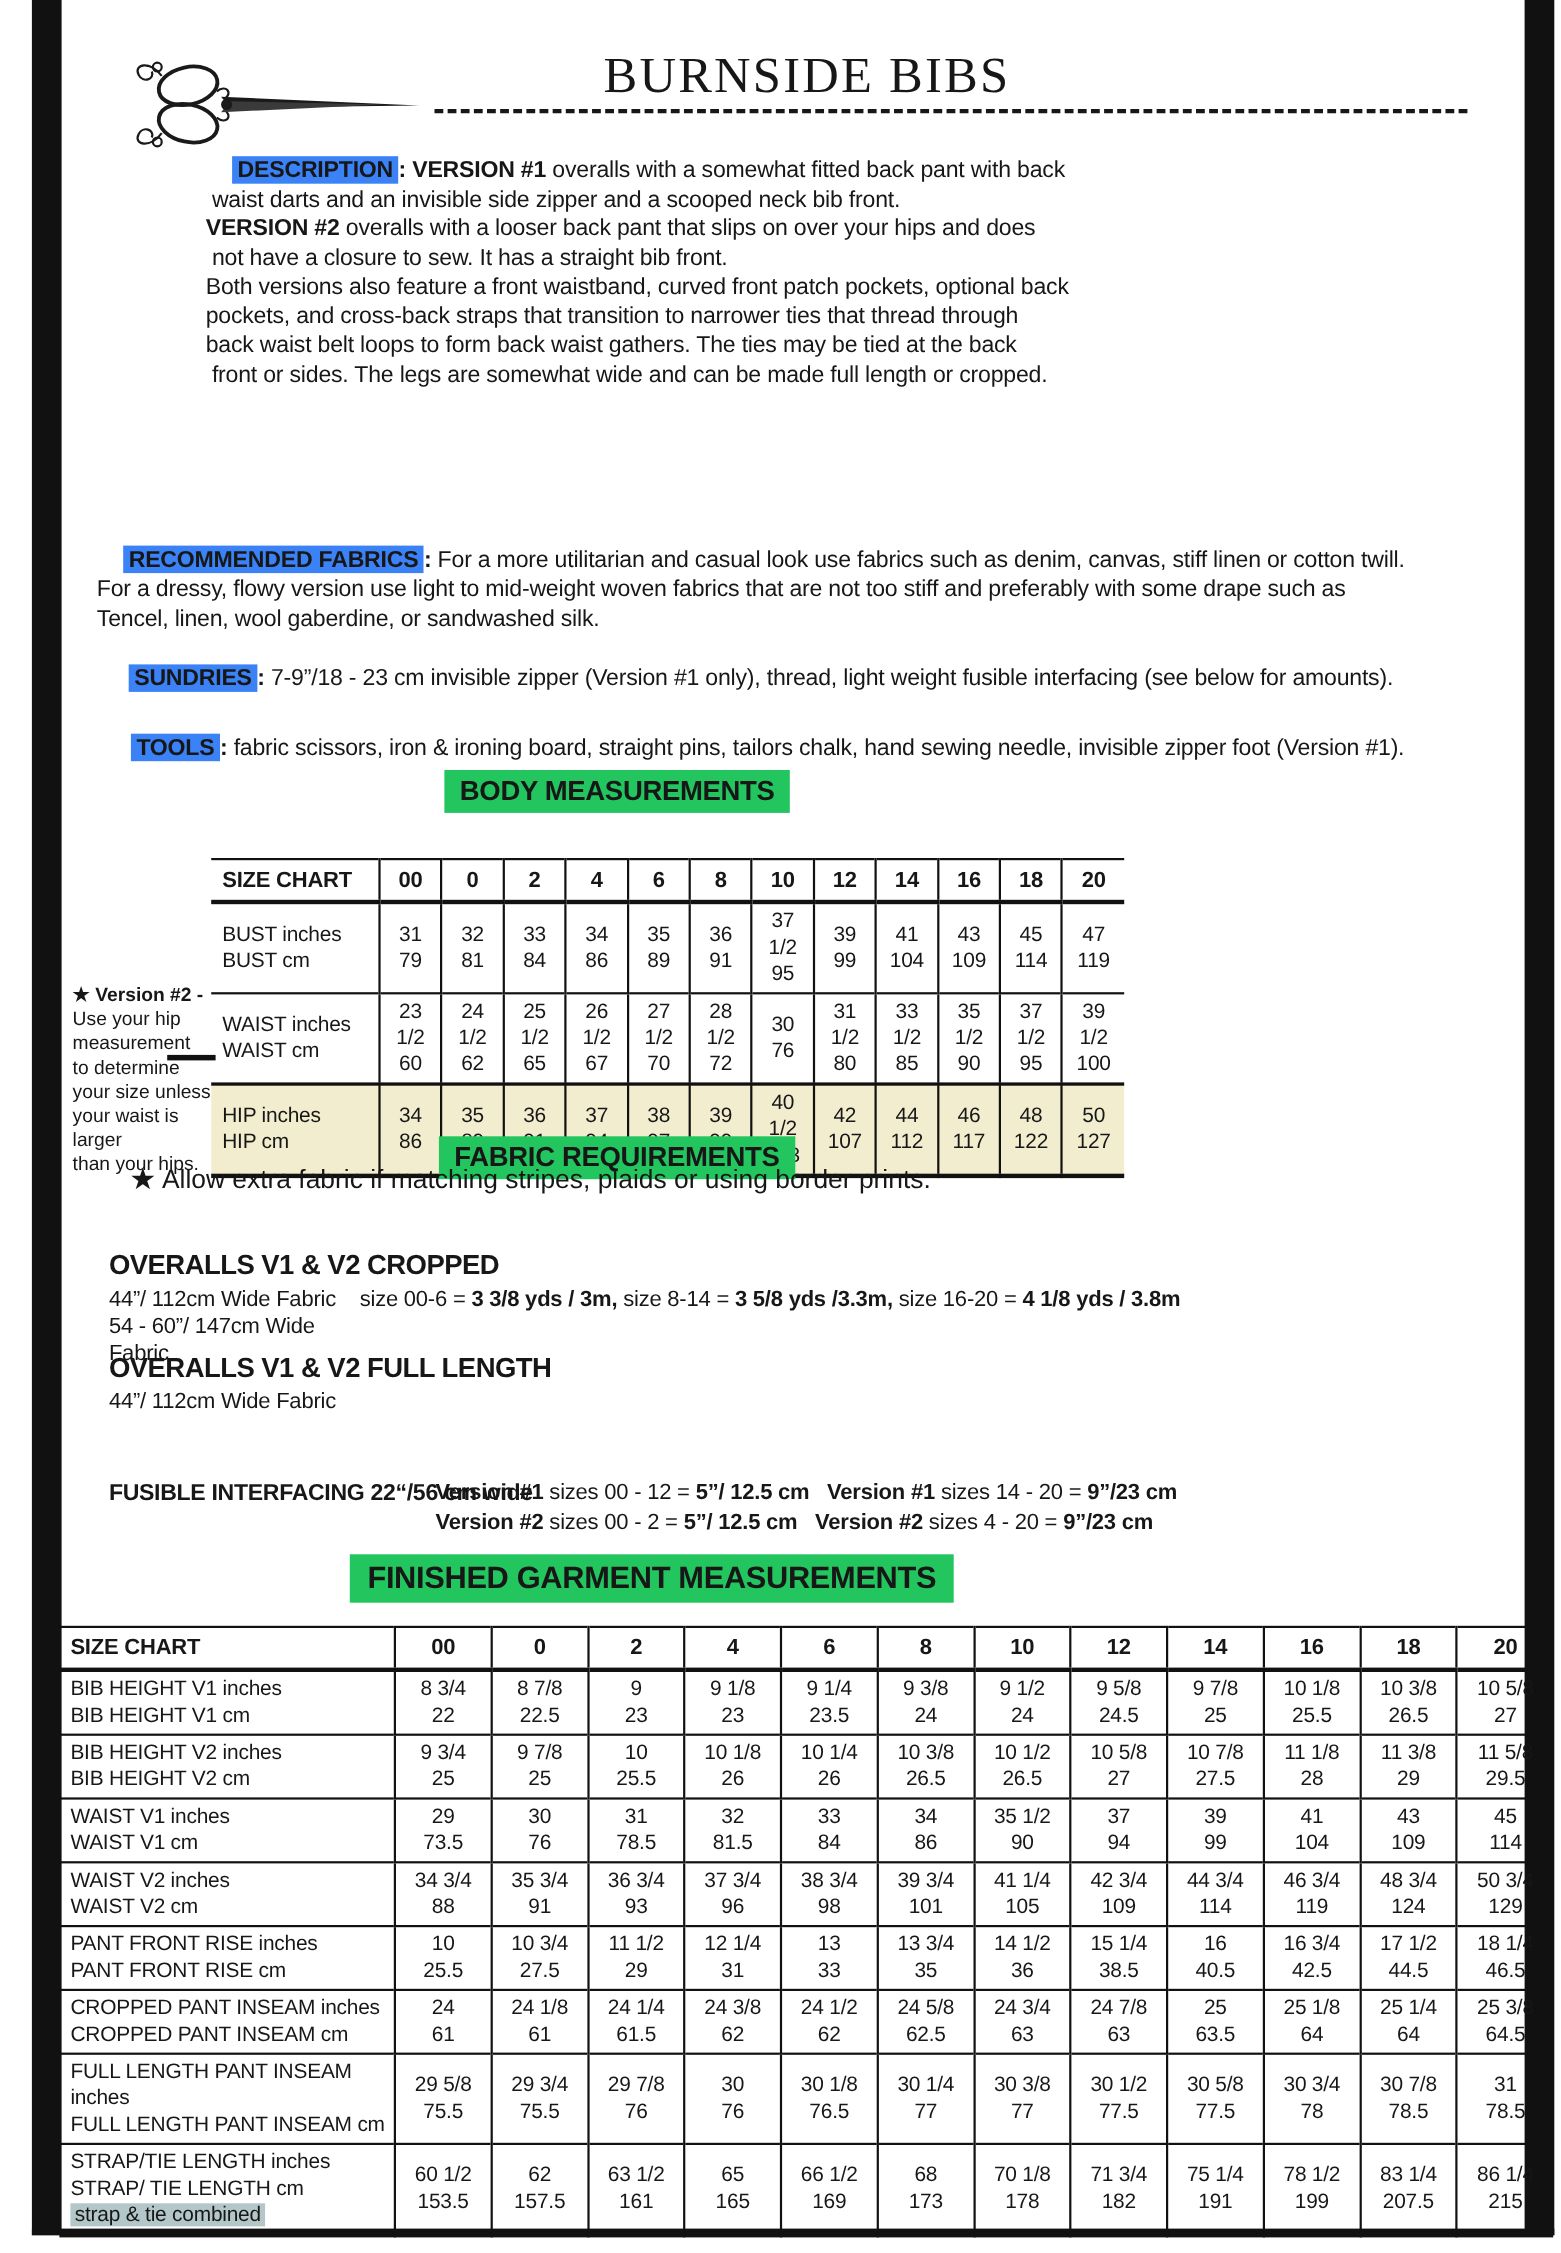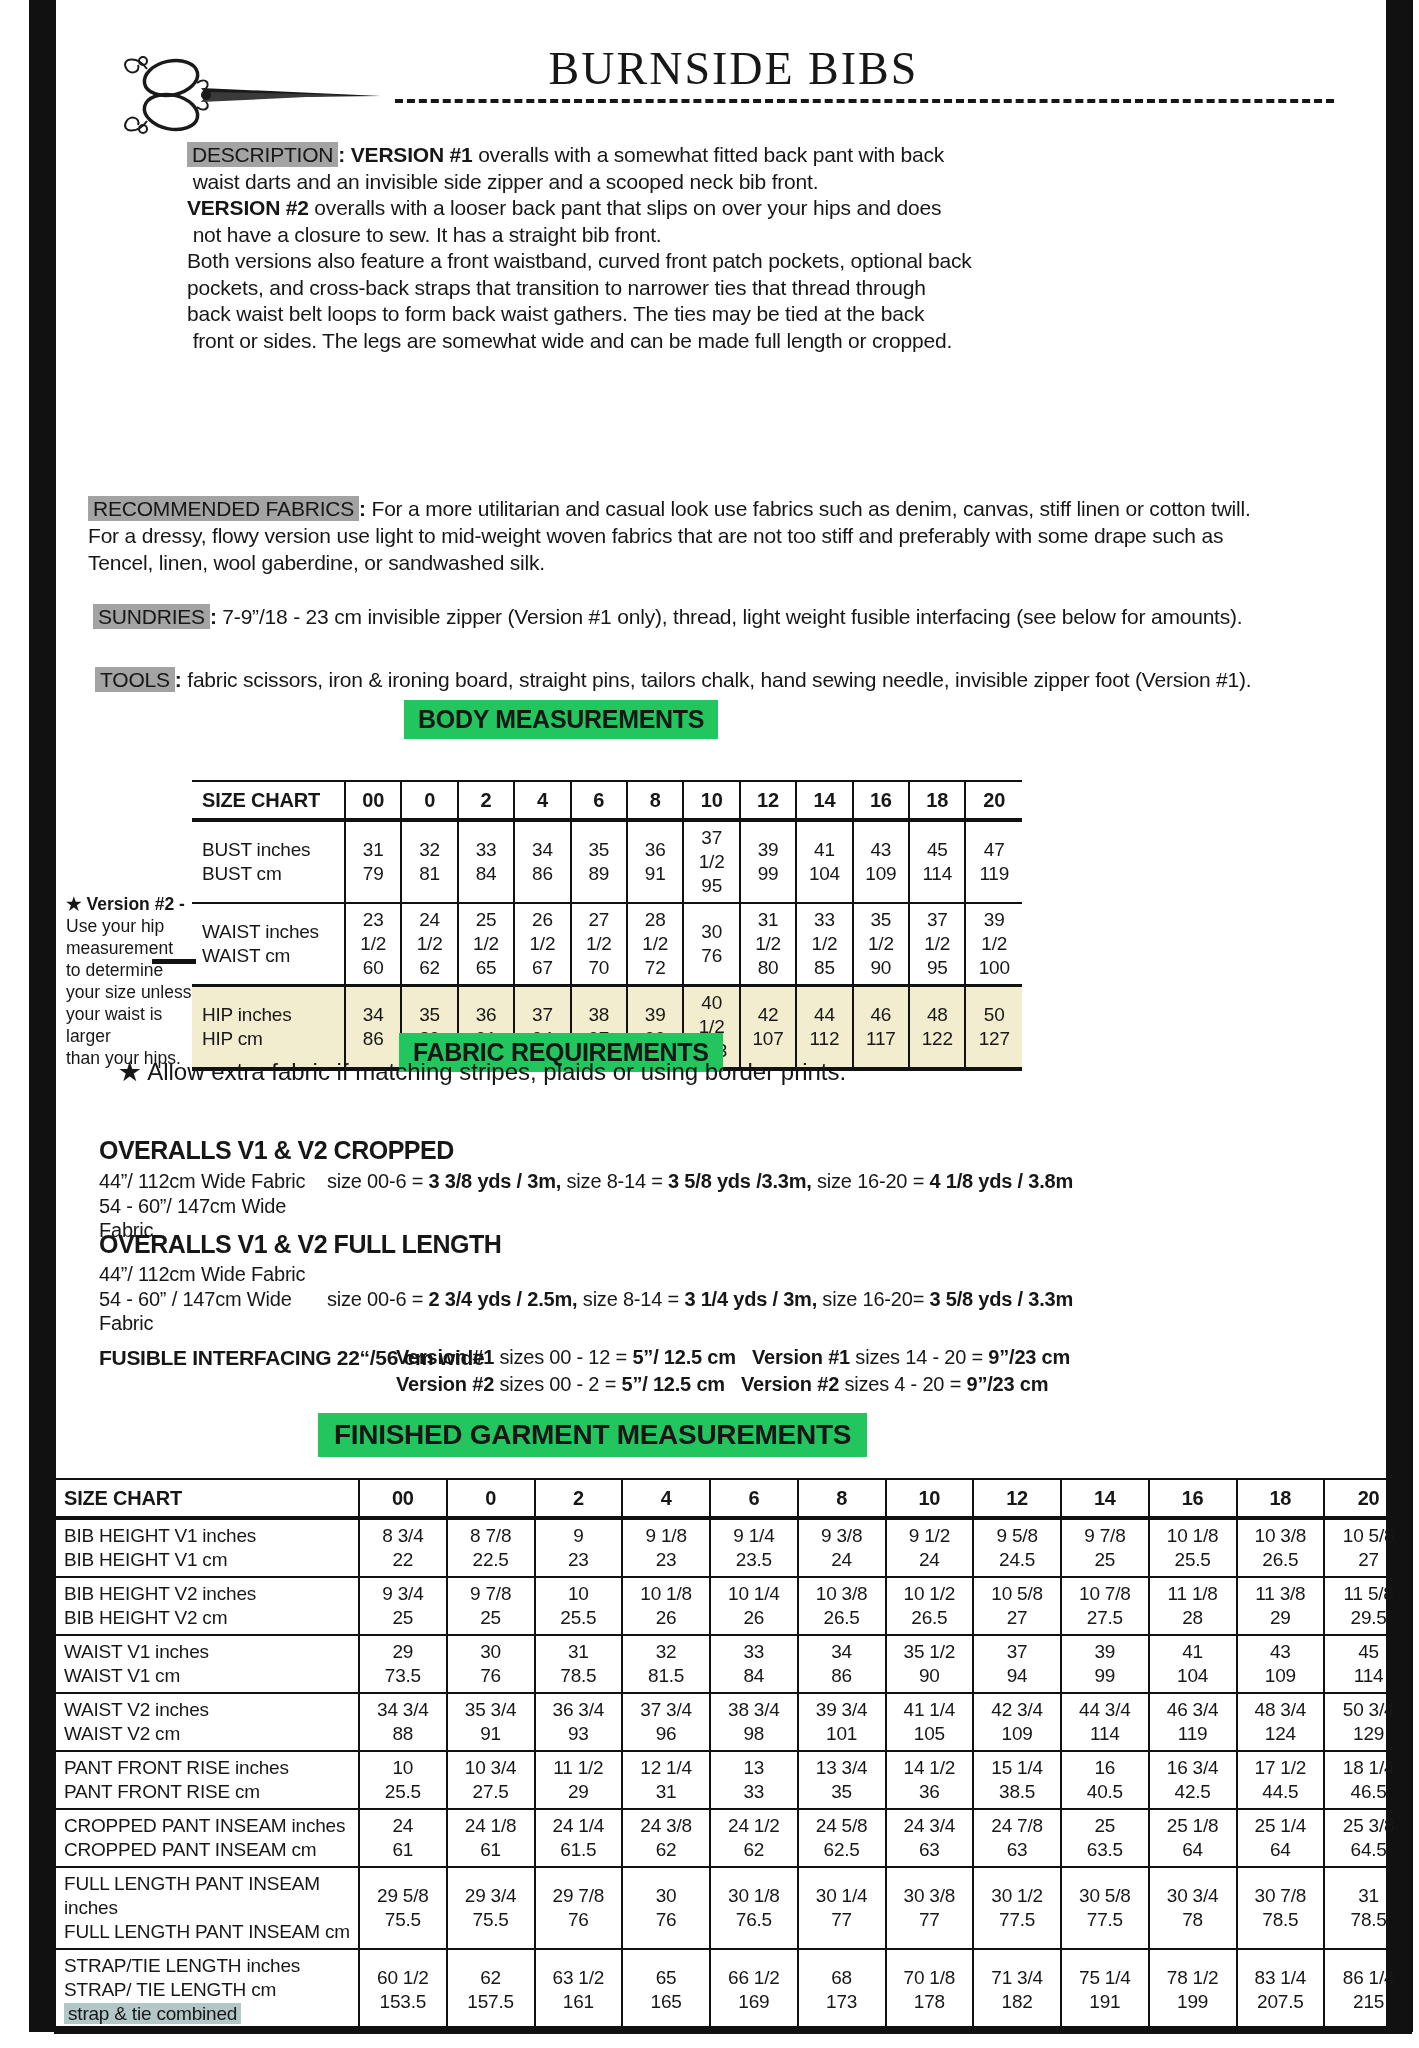--- a/index.html
+++ b/index.html
@@ -2,21 +2,21 @@
 <html><head>
 <meta charset="utf-8">
 <style>
   html,body{margin:0;padding:0;}
   body{
     width:1419px;height:2048px;position:relative;background:#ffffff;
     font-family:"Liberation Sans", sans-serif;color:#171717;overflow:hidden;
   }
   .abs{position:absolute;padding-left:24px;}
   .b{font-weight:bold;}
-  .hl{background:#a3a3a3;padding:1px 5px;font-weight:normal;}
+  .hl{background:#3b82f6;padding:1px 5px;font-weight:bold;margin-left:24px;}
   
   .frame-left{left:29px;top:0;width:3px;height:2032px;background:#111;}
   .frame-right{left:1386px;top:0;width:3px;height:2032px;background:#111;}
   .frame-bottom{left:29px;top:2026px;width:1360px;height:6px;background:#111;}
   
   .title{left:0;top:42px;width:1419px;text-align:center;
     font-family:"Liberation Serif", serif;font-size:46px;letter-spacing:2px;font-weight:400;}
   .dashes{left:395px;top:99px;width:915px;border-top:4px dashed #171717;}
   .scissors{left:85px;top:45px;}
   
@@ -176,24 +176,20 @@
   <div class="fr-line">
     <span class="fr-label">54 - 60”/ 147cm  Wide Fabric</span>
   </div>
 </div>
 
 <div class="abs fr-full-head">OVERALLS V1 &amp; V2 FULL LENGTH</div>
 <div class="abs fr-lines-full">
   <div class="fr-line">
     <span class="fr-label">44”/ 112cm Wide Fabric</span>
   </div>
-  <div class="fr-line">
-    <span class="fr-label">54 - 60” / 147cm  Wide Fabric</span>
-    <span><span>size  00-6 = </span><span class="b">2 3/4 yds / 2.5m,</span><span> size  8-14 = </span><span class="b">3 1/4 yds / 3m,</span><span> size  16-20= </span><span class="b">3 5/8 yds / 3.3m</span></span>
-  </div>
 </div>
 
 <div class="abs fus-label">FUSIBLE INTERFACING 22“/56 cm wide</div>
 <div class="abs fus-lines"><span class="b">Version #1 </span><span>sizes 00 - 12 = </span><span class="b">5”/ 12.5 cm</span><span>&nbsp;&nbsp;&nbsp;</span><span class="b">Version #1 </span><span>sizes 14 - 20 = </span><span class="b">9”/23 cm</span><br><span class="b">Version #2 </span><span>sizes 00 - 2 =  </span><span class="b">5”/ 12.5 cm</span><span>&nbsp;&nbsp;&nbsp;</span><span class="b">Version #2 </span><span>sizes  4 - 20 = </span><span class="b">9”/23 cm</span></div>
 
 <div class="abs banner banner-fgm">FINISHED GARMENT MEASUREMENTS</div>
 <div class="abs fgm-table">
     <table class="meas-table">
       <thead>
         <tr>

